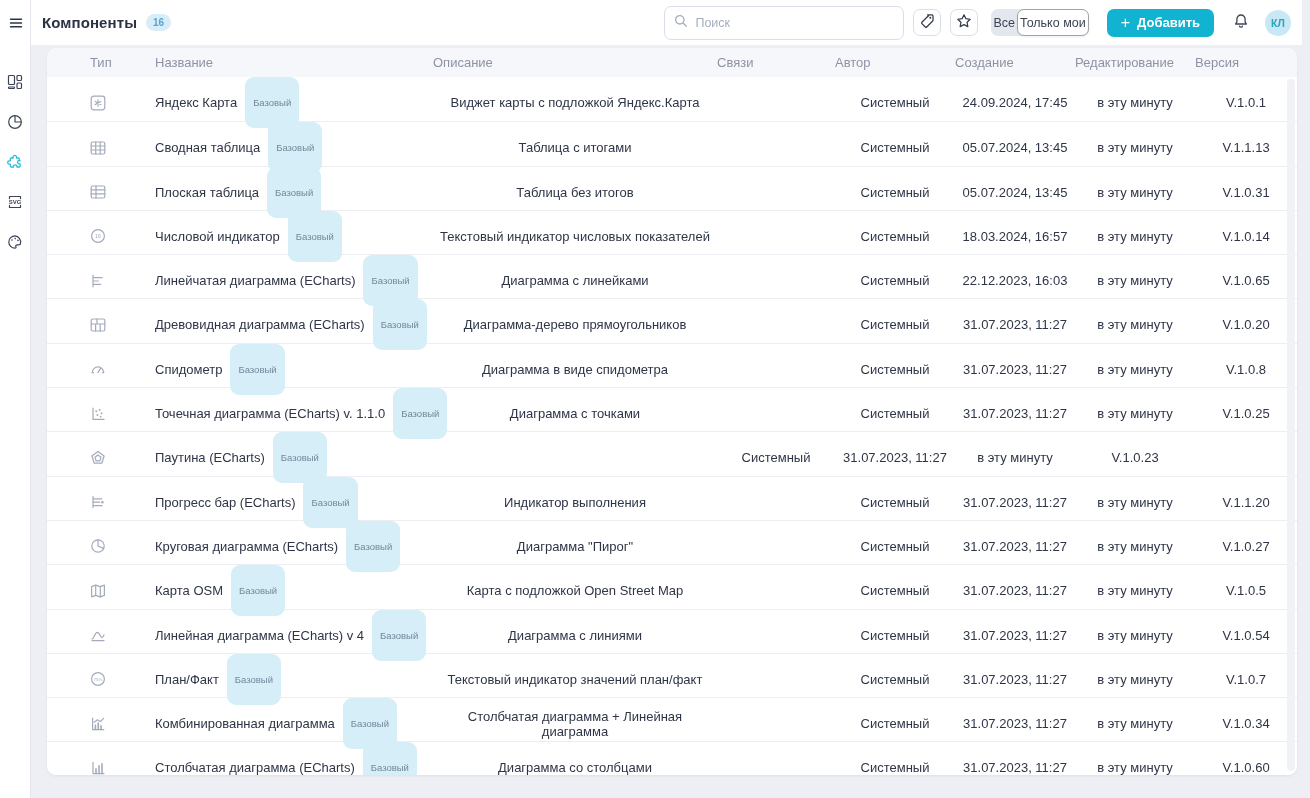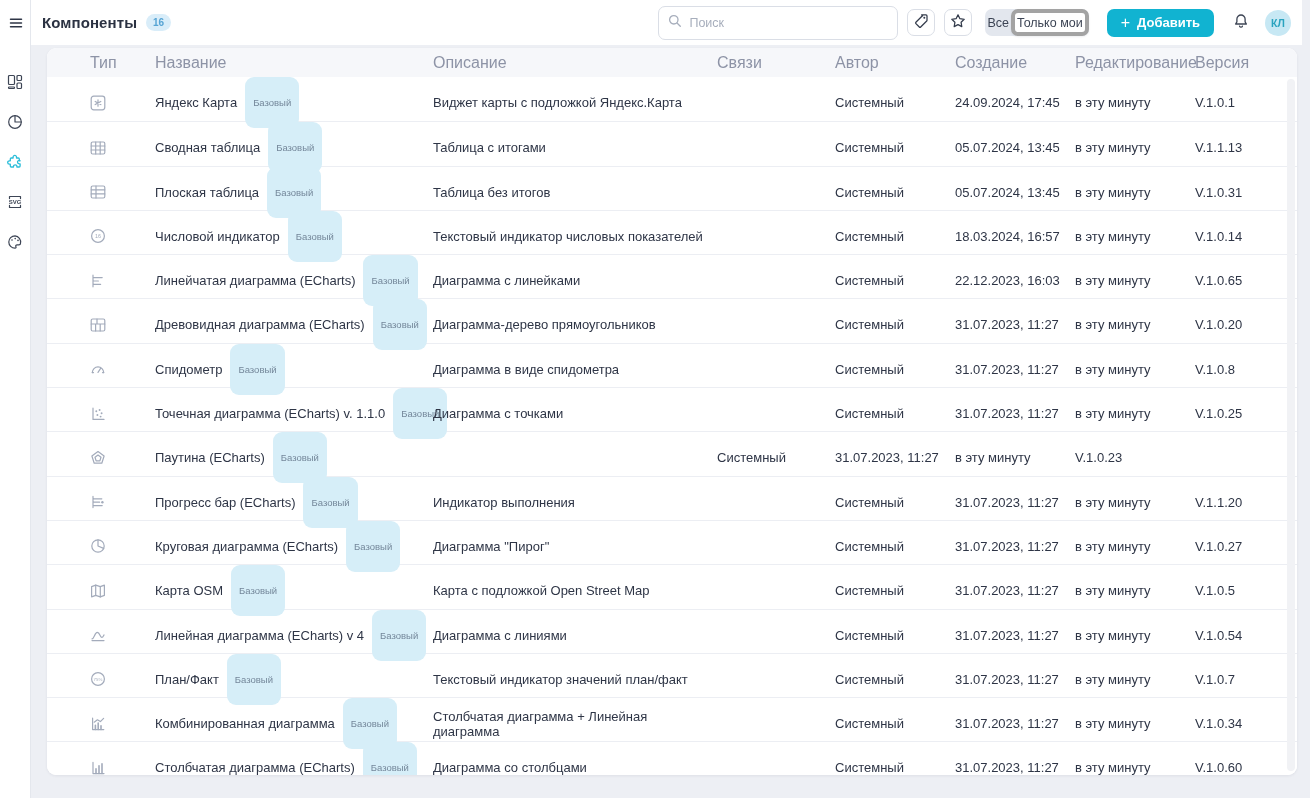--- a/index.html
+++ b/index.html
@@ -17,32 +17,32 @@
   
   .topbar { position:absolute; left:23px; top:0; width:1279px; height:45px; background:#fff; display:flex; align-items:center; z-index:2; }
   .page-title { font-size:15px; font-weight:700; color:#2b3242; margin-left:19px; letter-spacing:.1px; }
   .count-badge { margin-left:9px; min-width:24px; height:17px; padding:0 7px; border-radius:9px; background:#d9edf9; color:#56a4d4; font-size:10px; font-weight:700; display:inline-flex; align-items:center; justify-content:center; }
   .search-box { margin-left:auto; width:240px; height:27px; border:1px solid #dadee6; border-radius:7px; background:#fff; display:flex; align-items:center; padding:16px 8px; color:#a7aebc; }
   .search-box input { border:none; outline:none; flex:1; font-size:12.5px; margin-left:6px; color:#3c4454; background:transparent; font-family:inherit; }
   .search-box input::placeholder { color:#a7aebc; }
   .icon-btn { width:28px; height:27px; margin-left:9px; border:1px solid #dadee6; border-radius:7px; background:#fff; display:flex; align-items:center; justify-content:center; color:#343c4c; cursor:pointer; }
   .segmented { margin-left:13px; height:27px; background:#e3e7ee; border-radius:7px; display:flex; align-items:center; font-size:12.5px; color:#3c4454; }
   .seg-opt { padding:0 2px; height:27px; display:flex; align-items:center; cursor:pointer; border-radius:7px; white-space:nowrap; }
-  .seg-opt.selected { background:#fff; border:4px solid #a3a3a3; box-shadow:0 1px 2px rgba(30,35,60,.08); }
+  .seg-opt.selected { background:#fff; border:1px solid #a3a3a3; box-shadow:0 1px 2px rgba(30,35,60,.08); }
   .add-btn { margin-left:18px; height:28px; padding:0 14px; background:#11b3d1; color:#fff; border:none; border-radius:7px; font-size:13px; font-weight:700; display:flex; align-items:center; gap:7px; cursor:pointer; font-family:inherit; }
   .add-btn .plus { font-size:16px; font-weight:400; line-height:1; }
   .bell { margin-left:14px; width:26px; height:26px; display:flex; align-items:center; justify-content:center; color:#3c4454; cursor:pointer; }
   .avatar { margin-left:11px; margin-right:11px; width:26px; height:26px; border-radius:50%; background:#c7e8f4; color:#29a3bf; font-size:10.5px; font-weight:700; display:flex; align-items:center; justify-content:center; cursor:pointer; }
 
   
   .card { position:absolute; left:47px; top:48px; width:1250px; height:727px; background:#fff; border-radius:9px; box-shadow:0 1px 3px rgba(25,30,55,.07); overflow:hidden; }
   .thead, .trow { display:grid; grid-template-columns:65px 278px 284px 118px 120px 120px 120px 1fr; padding-left:43px; align-items:center; }
-  .thead { height:29px; background:#f6f7fa; color:#8d93a6; font-size:16px; border-radius:9px 9px 0 0; }
+  .thead { height:29px; background:#f6f7fa; color:#8d93a6; font-size:13px; border-radius:9px 9px 0 0; }
   .rows { height:698px; overflow:hidden; }
-  .trow { height:44.3px; border-top:1px solid #eceef3; font-size:13px; color:#2e3546; cursor:pointer; background:#fff; }
+  .trow { height:44.3px; border-top:1px solid #eceef3; font-size:13px; color:#2e3546; cursor:pointer; background:#fff;text-align:center; }
   .trow:first-child { border-top:none; }
   .cell-type { color:#a3abbb; display:flex; align-items:center; }
   .cell-name { display:flex; align-items:center; gap:8px; white-space:nowrap; }
   .badge { background:#d6eef8; color:#74879a; font-size:9.5px; padding:20px 8px; border-radius:9px; white-space:nowrap; flex:none; }
   .scroll-track { position:absolute; right:2px; top:31px; width:8px; height:692px; background:#f1f2f5; border-radius:4px; }
 </style>
 </head>
 <body>
 
 <div class="sidebar">

